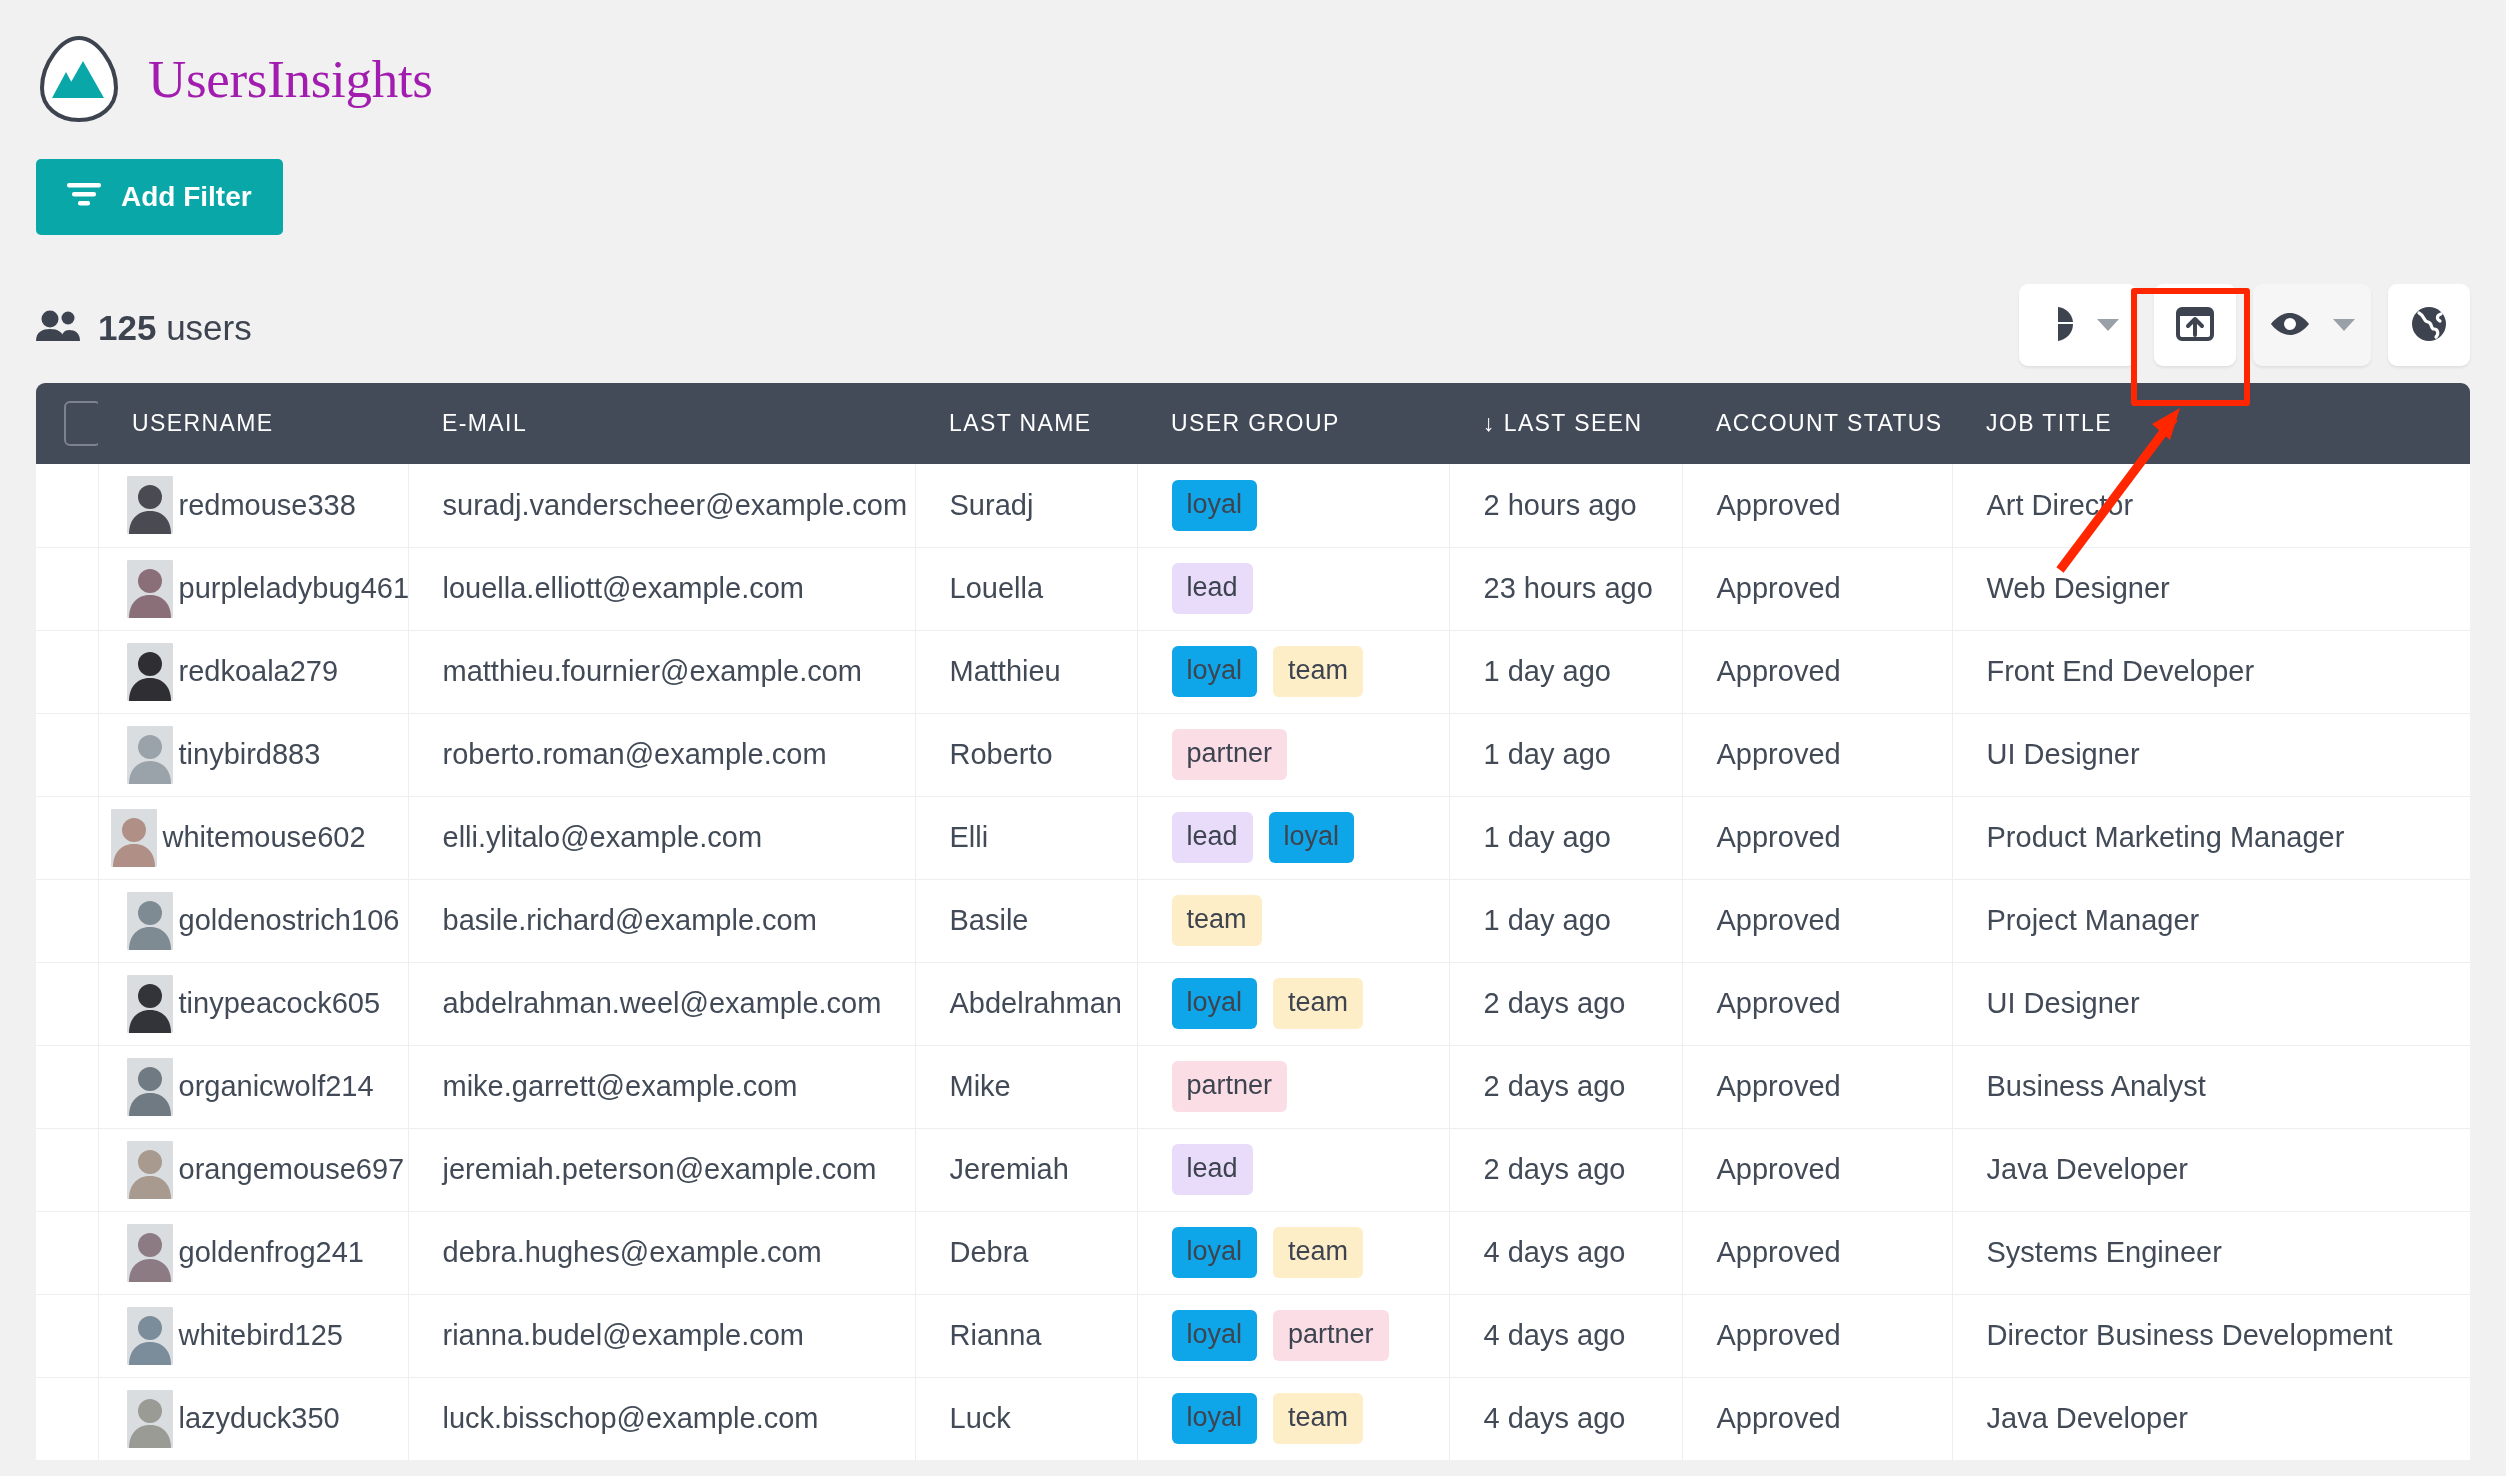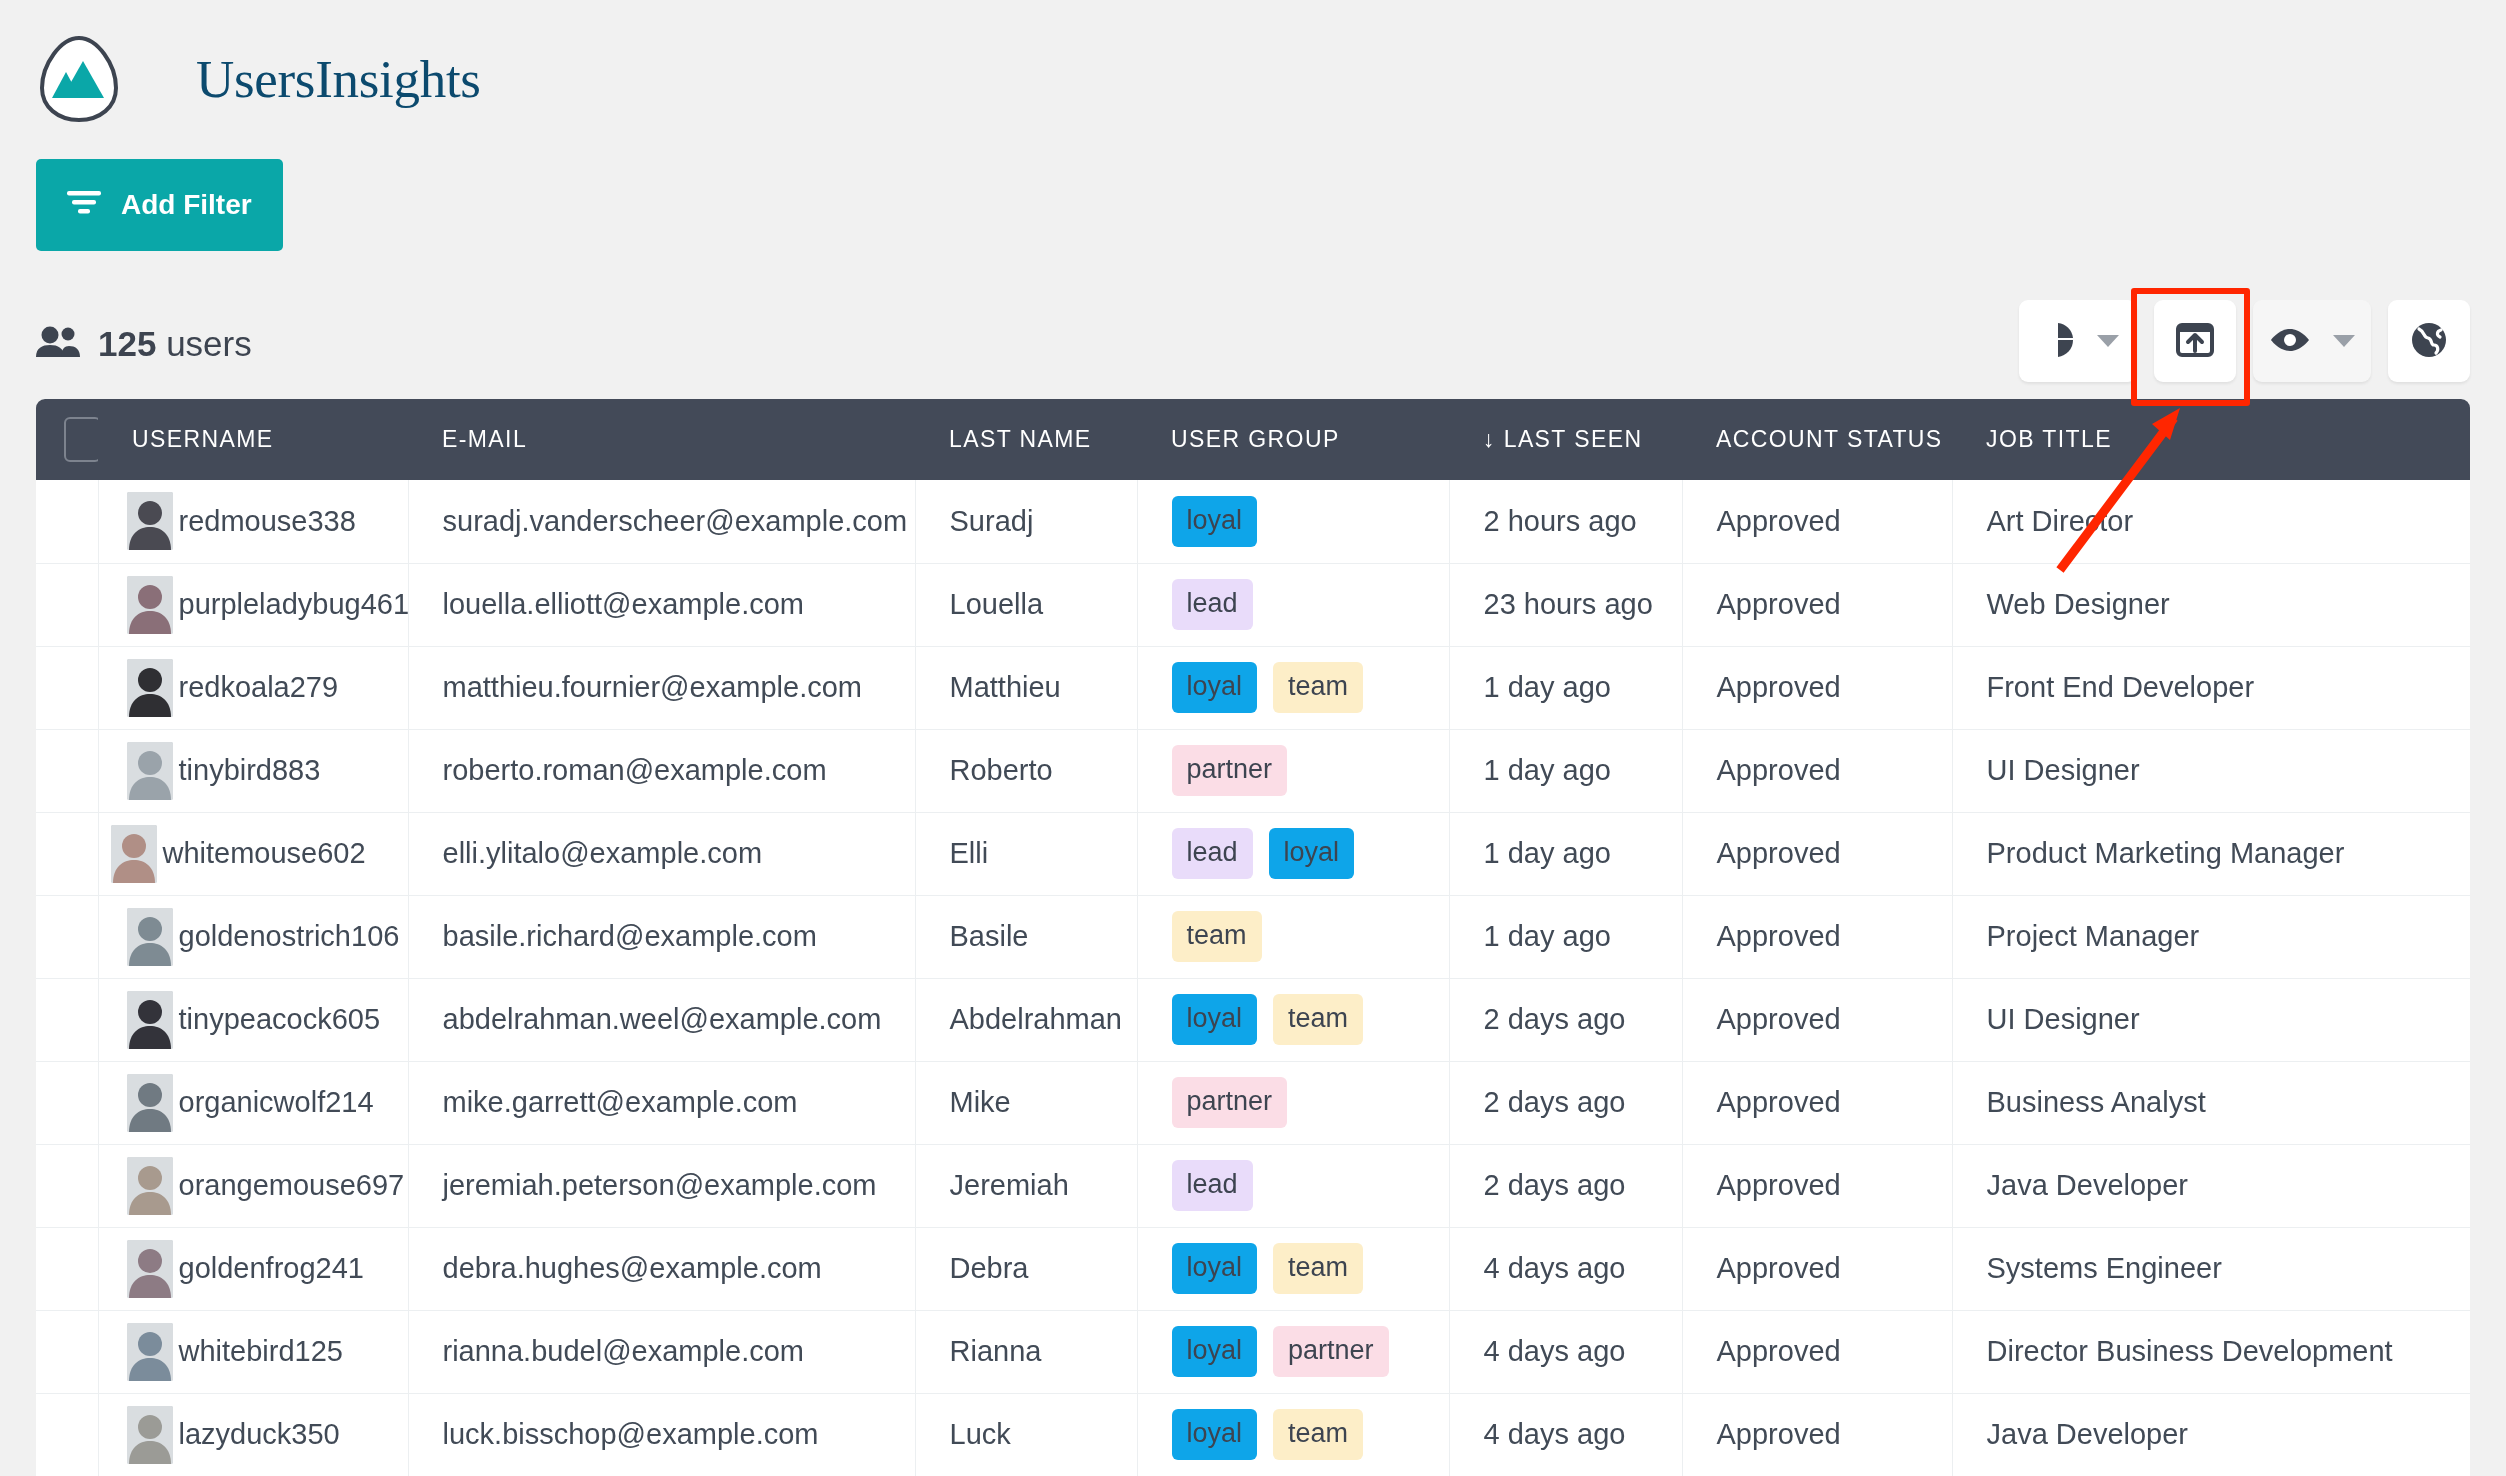--- a/index.html
+++ b/index.html
@@ -13,32 +13,31 @@
   .page { position: relative; width: 2506px; height: 1476px; }
 
   
   .brand {
     display: flex; align-items: center; gap: 26px;
     padding: 34px 0 0 36px;
   }
   .brand-mark { width: 86px; height: 90px; flex: 0 0 auto; }
   .brand-text {
     font-family: "Liberation Serif", serif;
-    font-size: 53px; font-weight: 400; color: #0c4a6e;
+    font-size: 53px; font-weight: 400; color: #a21caf;
     letter-spacing: -0.3px;
-    margin-left: 48px;
   }
 
   
   .add-filter {
     margin: 35px 0 0 36px;
     display: inline-flex; align-items: center; gap: 20px;
     background: #0aa7a8; color: #fff;
     border: none; border-radius: 5px;
-    height: 92px; padding: 12px 31px;
+    height: 76px; padding: 12px 31px;
     font-size: 28px; font-weight: bold;
     font-family: "Liberation Sans", sans-serif;
     cursor: pointer;
   }
   .filter-icon { display: block; }
 
   
   .countbar {
     position: relative;
     margin: 47px 36px 0 36px;

